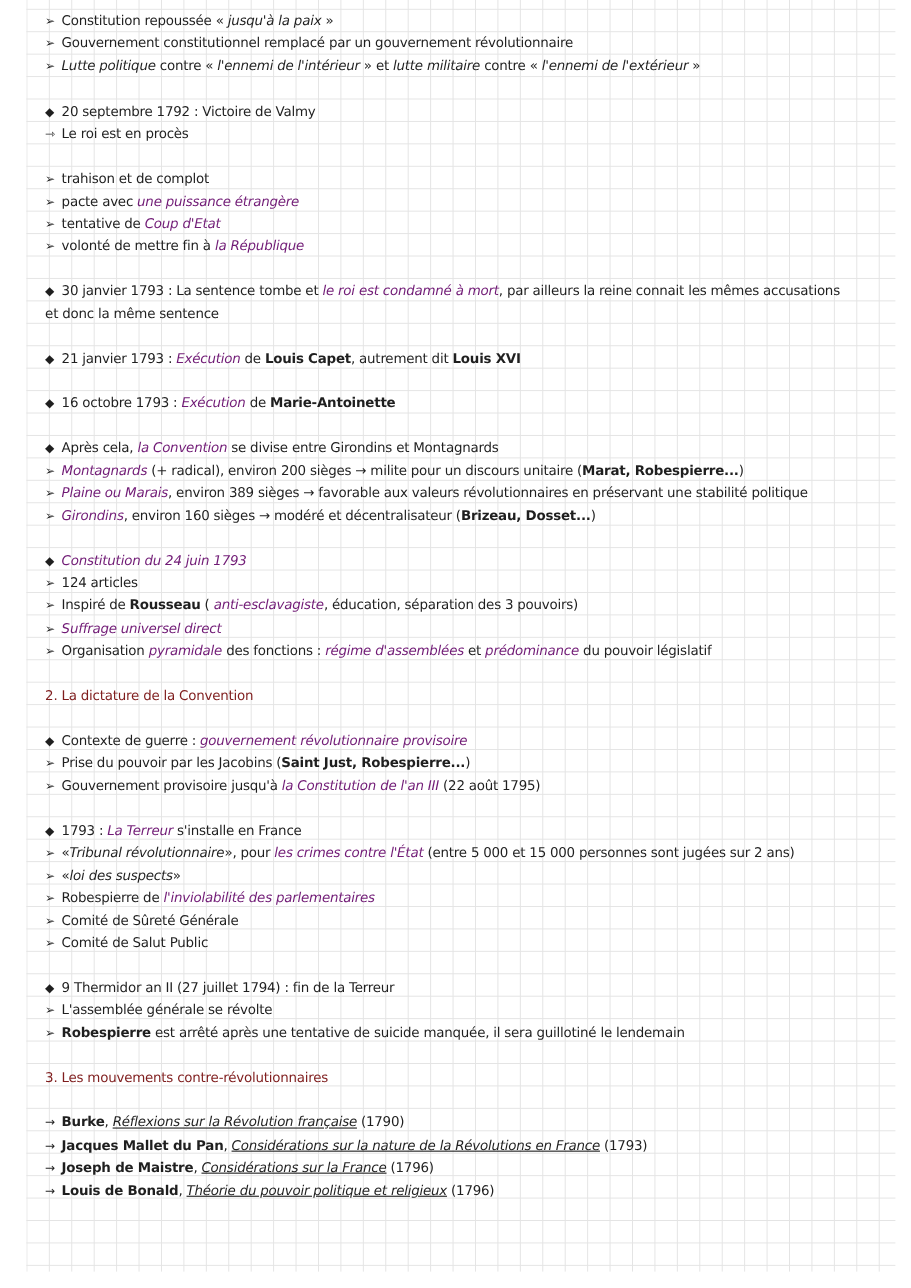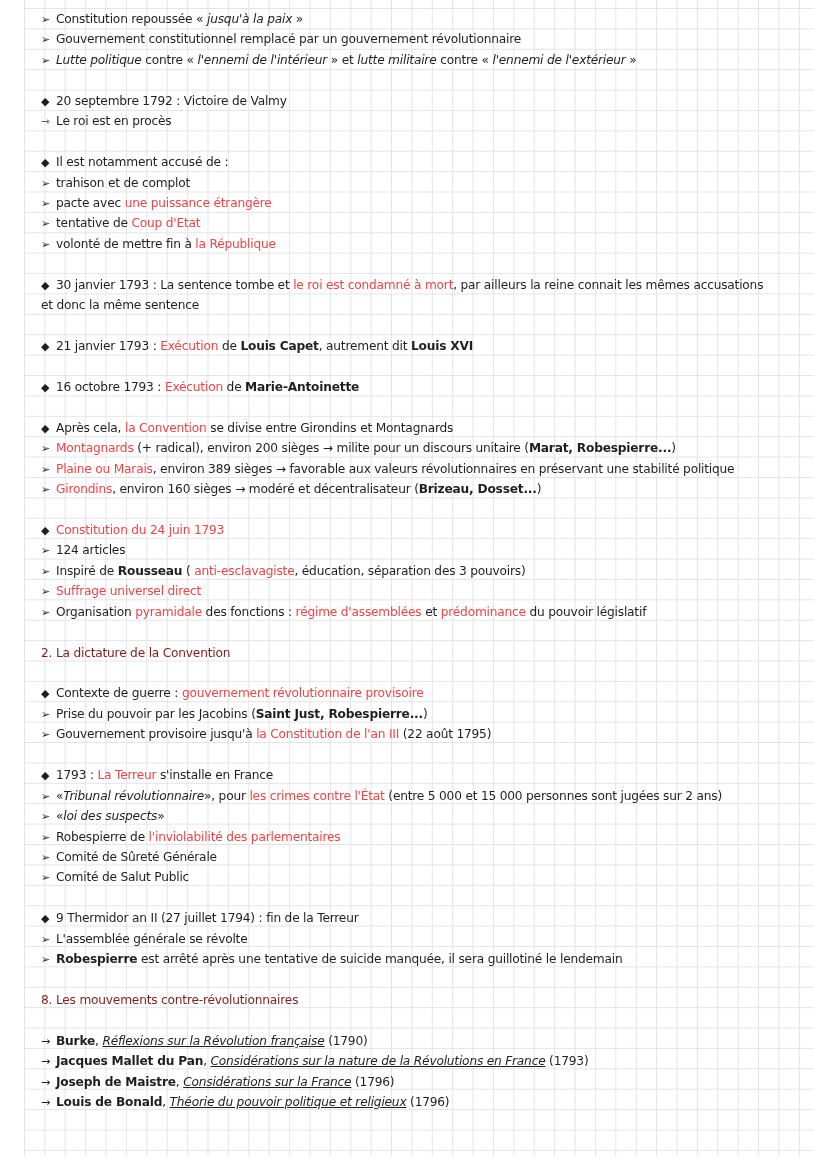--- a/index.html
+++ b/index.html
@@ -11,41 +11,40 @@
     position: absolute; left: 24px; top: 0; width: 790px; height: 1156px;
     background-image:
       linear-gradient(to right, #e4e4e4 1px, transparent 1px),
       linear-gradient(to bottom, #e4e4e4 1px, transparent 1px);
     background-size: 20.4px 20.4px;
     background-position: 0 8px;
   }
   .content { position: absolute; left: 41px; top: 9px; width: 775px; }
   .line { height: 20.45px; line-height: 20px; font-size: 12.2px; white-space: nowrap; letter-spacing: -0.2px; }
   .blank { height: 20.45px; }
-  .r { color: #ef4444; }
+  .r { color: #701a75; font-style: italic; }
   .i { font-style: italic; }
   .b { font-weight: bold; }
   .u { text-decoration: underline; font-style: italic; }
   .h { color: #7f1d1d; }
   .mk { display: inline-block; width: 15px; font-size: 11px; }
 </style>
 </head>
 <body>
 
 <div class="grid"></div>
 
 <div class="content">
   <div class="line"><span class="mk">➢</span><span>Constitution repoussée « </span><span class="i">jusqu'à la paix</span><span> »</span></div>
   <div class="line"><span class="mk">➢</span><span>Gouvernement constitutionnel remplacé par un gouvernement révolutionnaire</span></div>
   <div class="line"><span class="mk">➢</span><span class="i">Lutte politique</span><span> contre « </span><span class="i">l'ennemi de l'intérieur</span><span> » et </span><span class="i">lutte militaire</span><span> contre « </span><span class="i">l'ennemi de l'extérieur</span><span> »</span></div>
   <div class="blank"></div>
   <div class="line"><span class="mk">◆</span><span>20 septembre 1792 : Victoire de Valmy</span></div>
   <div class="line"><span class="mk">⇾</span><span>Le roi est en procès</span></div>
   <div class="blank"></div>
-  <div class="line"><span class="mk">◆</span><span>Il est notamment accusé de :</span></div>
   <div class="line"><span class="mk">➢</span><span>trahison et de complot</span></div>
   <div class="line"><span class="mk">➢</span><span>pacte avec </span><span class="r">une puissance étrangère</span></div>
   <div class="line"><span class="mk">➢</span><span>tentative de </span><span class="r">Coup d'Etat</span></div>
   <div class="line"><span class="mk">➢</span><span>volonté de mettre fin à </span><span class="r">la République</span></div>
   <div class="blank"></div>
   <div class="line"><span class="mk">◆</span><span>30 janvier 1793 : La sentence tombe et </span><span class="r">le roi est condamné à mort</span><span>, par ailleurs la reine connait les mêmes accusations</span></div>
   <div class="line"><span>et donc la même sentence</span></div>
   <div class="blank"></div>
   <div class="line"><span class="mk">◆</span><span>21 janvier 1793 : </span><span class="r">Exécution</span><span> de </span><span class="b">Louis Capet</span><span>, autrement dit </span><span class="b">Louis XVI</span></div>
   <div class="blank"></div>
@@ -72,19 +71,19 @@
   <div class="line"><span class="mk">➢</span><span>«</span><span class="i">Tribunal révolutionnaire</span><span>», pour </span><span class="r">les crimes contre l'État</span><span> (entre 5 000 et 15 000 personnes sont jugées sur 2 ans)</span></div>
   <div class="line"><span class="mk">➢</span><span>«</span><span class="i">loi des suspects</span><span>»</span></div>
   <div class="line"><span class="mk">➢</span><span>Robespierre de </span><span class="r">l'inviolabilité des parlementaires</span></div>
   <div class="line"><span class="mk">➢</span><span>Comité de Sûreté Générale</span></div>
   <div class="line"><span class="mk">➢</span><span>Comité de Salut Public</span></div>
   <div class="blank"></div>
   <div class="line"><span class="mk">◆</span><span>9 Thermidor an II (27 juillet 1794) : fin de la Terreur</span></div>
   <div class="line"><span class="mk">➢</span><span>L'assemblée générale se révolte</span></div>
   <div class="line"><span class="mk">➢</span><span class="b">Robespierre</span><span> est arrêté après une tentative de suicide manquée, il sera guillotiné le lendemain</span></div>
   <div class="blank"></div>
-  <div class="line h">8. Les mouvements contre-révolutionnaires</div>
+  <div class="line h">3. Les mouvements contre-révolutionnaires</div>
   <div class="blank"></div>
   <div class="line"><span class="mk">→</span><span class="b">Burke</span><span>, </span><span class="u">Réflexions sur la Révolution française</span><span> (1790)</span></div>
   <div class="line"><span class="mk">→</span><span class="b">Jacques Mallet du Pan</span><span>, </span><span class="u">Considérations sur la nature de la Révolutions en France</span><span> (1793)</span></div>
   <div class="line"><span class="mk">→</span><span class="b">Joseph de Maistre</span><span>, </span><span class="u">Considérations sur la France</span><span> (1796)</span></div>
   <div class="line"><span class="mk">→</span><span class="b">Louis de Bonald</span><span>, </span><span class="u">Théorie du pouvoir politique et religieux</span><span> (1796)</span></div>
 </div>
 
 </body></html>

